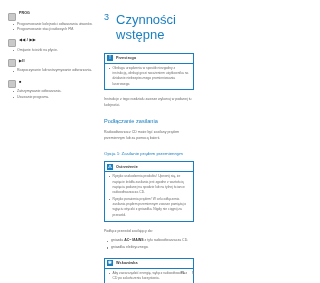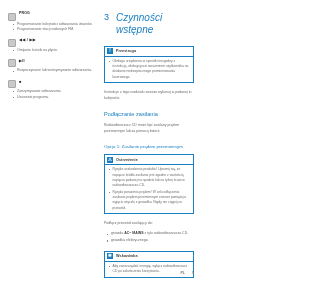--- a/index.html
+++ b/index.html
@@ -97,25 +97,24 @@
     gap: 7px;
     margin-bottom: 10px;
   }
   .chapter-num {
     font-size: 9px;
     color: #1a7fc1;
     line-height: 1.18;
     font-weight: normal;
   }
   .chapter-title {
-    font-size: 10px;
+    font-size: 13px;
     color: #1a7fc1;
     line-height: 1.18;
     font-weight: normal;
-    font-style: italic;
   }
 
   
   .callout {
     border: 0.6px solid #1a7fc1;
     margin-bottom: 7px;
   }
   .callout-head {
     display: flex;
     align-items: center;

